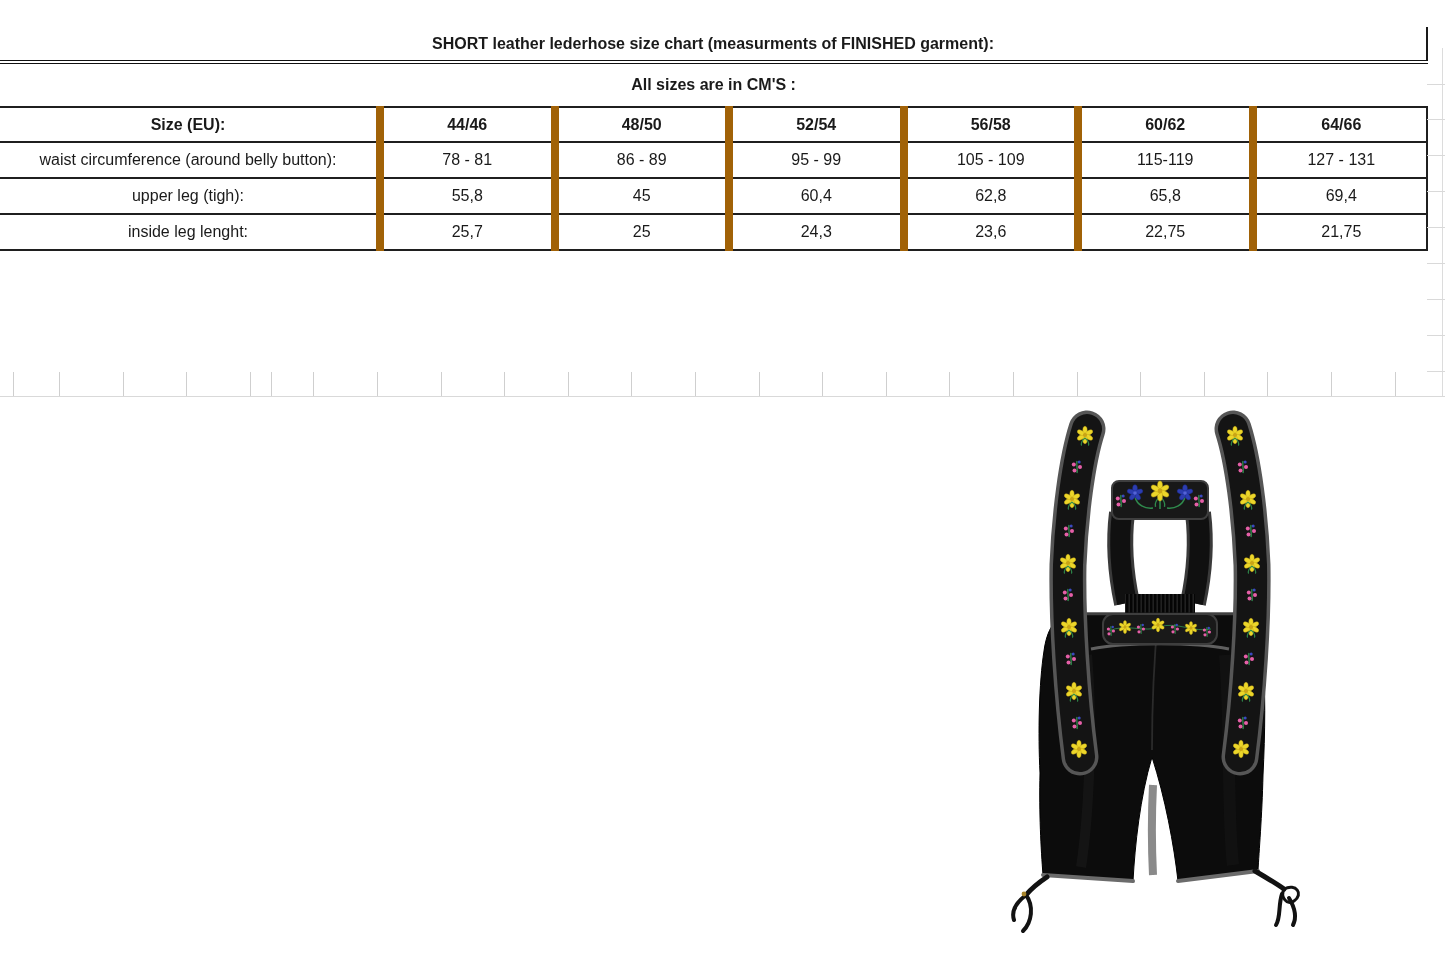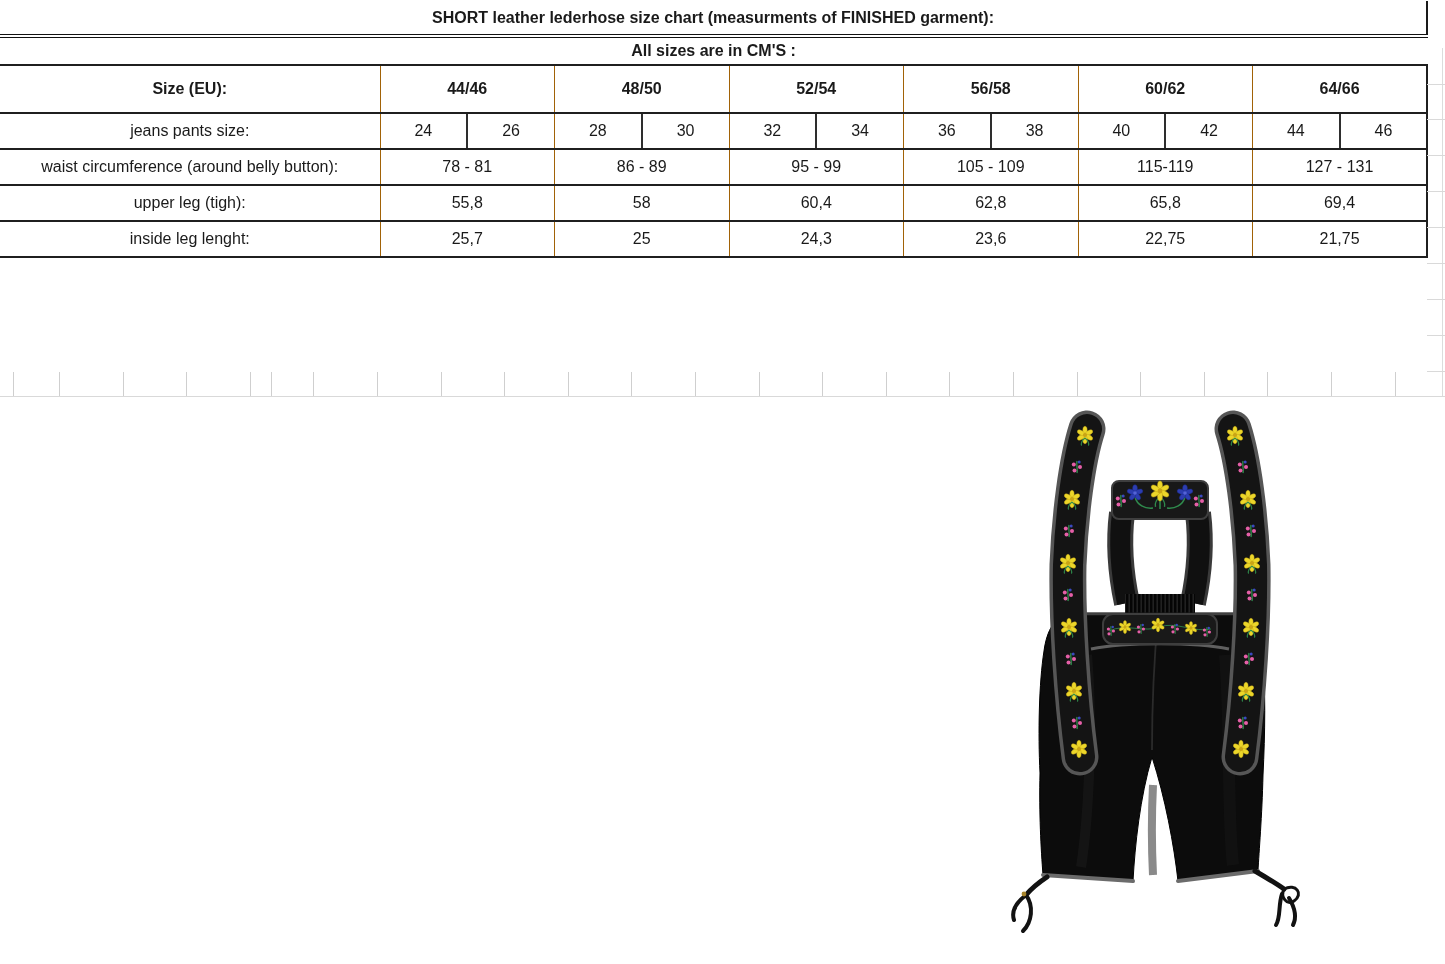--- a/index.html
+++ b/index.html
@@ -1,34 +1,34 @@
 <!DOCTYPE html>
 <html><head>
 <meta charset="utf-8">
 <style>
   html,body{margin:0;padding:0;background:#ffffff;}
   body{width:1445px;height:964px;position:relative;overflow:hidden;
        font-family:"Liberation Sans",sans-serif;color:#1a1a1a;}
 
   
-  table.sizechart{position:absolute;left:0;top:1px;width:1427px;
+  table.sizechart{position:absolute;left:0;top:27px;width:1427px;
     border-collapse:collapse;table-layout:fixed;}
   table.sizechart td{padding:0;text-align:center;vertical-align:middle;
     font-size:16px;color:#1a1a1a;white-space:nowrap;overflow:hidden;}
   tr.r-title{height:35px;}
-  tr.r-sub{height:29px;padding-left:24px;}
-  tr.r-head{height:48px;}
+  tr.r-sub{height:45px;padding-left:24px;}
+  tr.r-head{height:35px;}
   tr.r-data{height:36px;}
   td.title-cell{font-weight:bold;border-bottom:4px double #111;
     border-right:2px solid #1a1a1a;}
   td.sub-cell{font-weight:bold;border-bottom:2px solid #1f1f1f;}
   .b{font-weight:bold;}
   tr.r-head td,tr.r-data td{border-bottom:2px solid #1f1f1f;}
   tr.r-last td{border-bottom:3px solid #1b1b1b;}
-  td.vmain{border-left:1px solid #a16207;}
+  td.vmain{border-left:8px solid #a16207;}
   td.vthin{border-left:2px solid #2e2e2e;}
   td.redge{border-right:2px solid #1f1f1f;}
   td.lblcell{font-size:15px;}
 
   
   .gridrow{position:absolute;left:0;top:372px;width:1445px;height:24px;
     border-bottom:1px solid #d9d9d9;
     background-image:linear-gradient(#cfcfcf,#cfcfcf),
       repeating-linear-gradient(to right,#cfcfcf 0 1px,transparent 1px 63.6px);
     background-size:1px 100%,auto;
@@ -61,51 +61,36 @@
   <tr class="r-head">
     <td class="b lblcell">Size (EU):</td>
     <td colspan="2" class="vmain b">44/46</td>
     <td colspan="2" class="vmain b">48/50</td>
     <td colspan="2" class="vmain b">52/54</td>
     <td colspan="2" class="vmain b">56/58</td>
     <td colspan="2" class="vmain b">60/62</td>
     <td colspan="2" class="vmain b redge">64/66</td>
   </tr>
 
-  <tr class="r-data">
-    <td class="lblcell">jeans pants size:</td>
-    <td class="vmain">24</td>
-    <td class="vthin">26</td>
-    <td class="vmain">28</td>
-    <td class="vthin">30</td>
-    <td class="vmain">32</td>
-    <td class="vthin">34</td>
-    <td class="vmain">36</td>
-    <td class="vthin">38</td>
-    <td class="vmain">40</td>
-    <td class="vthin">42</td>
-    <td class="vmain">44</td>
-    <td class="vthin redge">46</td>
-  </tr>
 
   <tr class="r-data">
     <td class="lblcell">waist circumference (around belly button):</td>
     <td colspan="2" class="vmain">78 - 81</td>
     <td colspan="2" class="vmain">86 - 89</td>
     <td colspan="2" class="vmain">95 - 99</td>
     <td colspan="2" class="vmain">105 - 109</td>
     <td colspan="2" class="vmain">115-119</td>
     <td colspan="2" class="vmain redge">127 - 131</td>
   </tr>
 
 
   <tr class="r-data">
     <td class="lblcell">upper leg (tigh):</td>
     <td colspan="2" class="vmain">55,8</td>
-    <td colspan="2" class="vmain">58</td>
+    <td colspan="2" class="vmain">45</td>
     <td colspan="2" class="vmain">60,4</td>
     <td colspan="2" class="vmain">62,8</td>
     <td colspan="2" class="vmain">65,8</td>
     <td colspan="2" class="vmain redge">69,4</td>
   </tr>
 
   <tr class="r-data">
     <td class="lblcell">inside leg lenght:</td>
     <td colspan="2" class="vmain">25,7</td>
     <td colspan="2" class="vmain">25</td>

